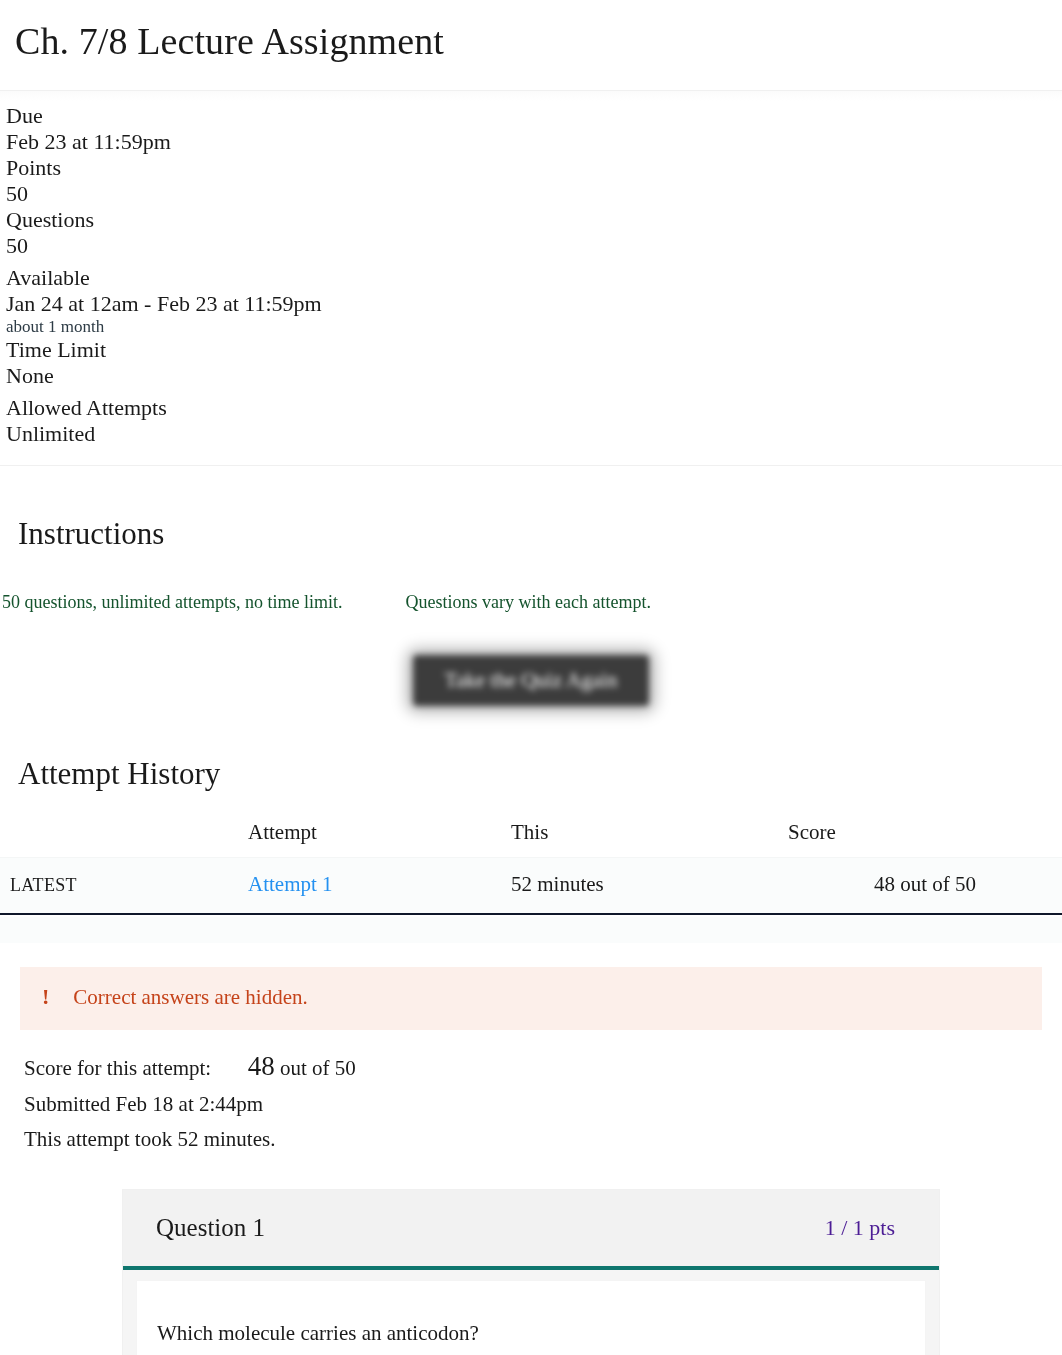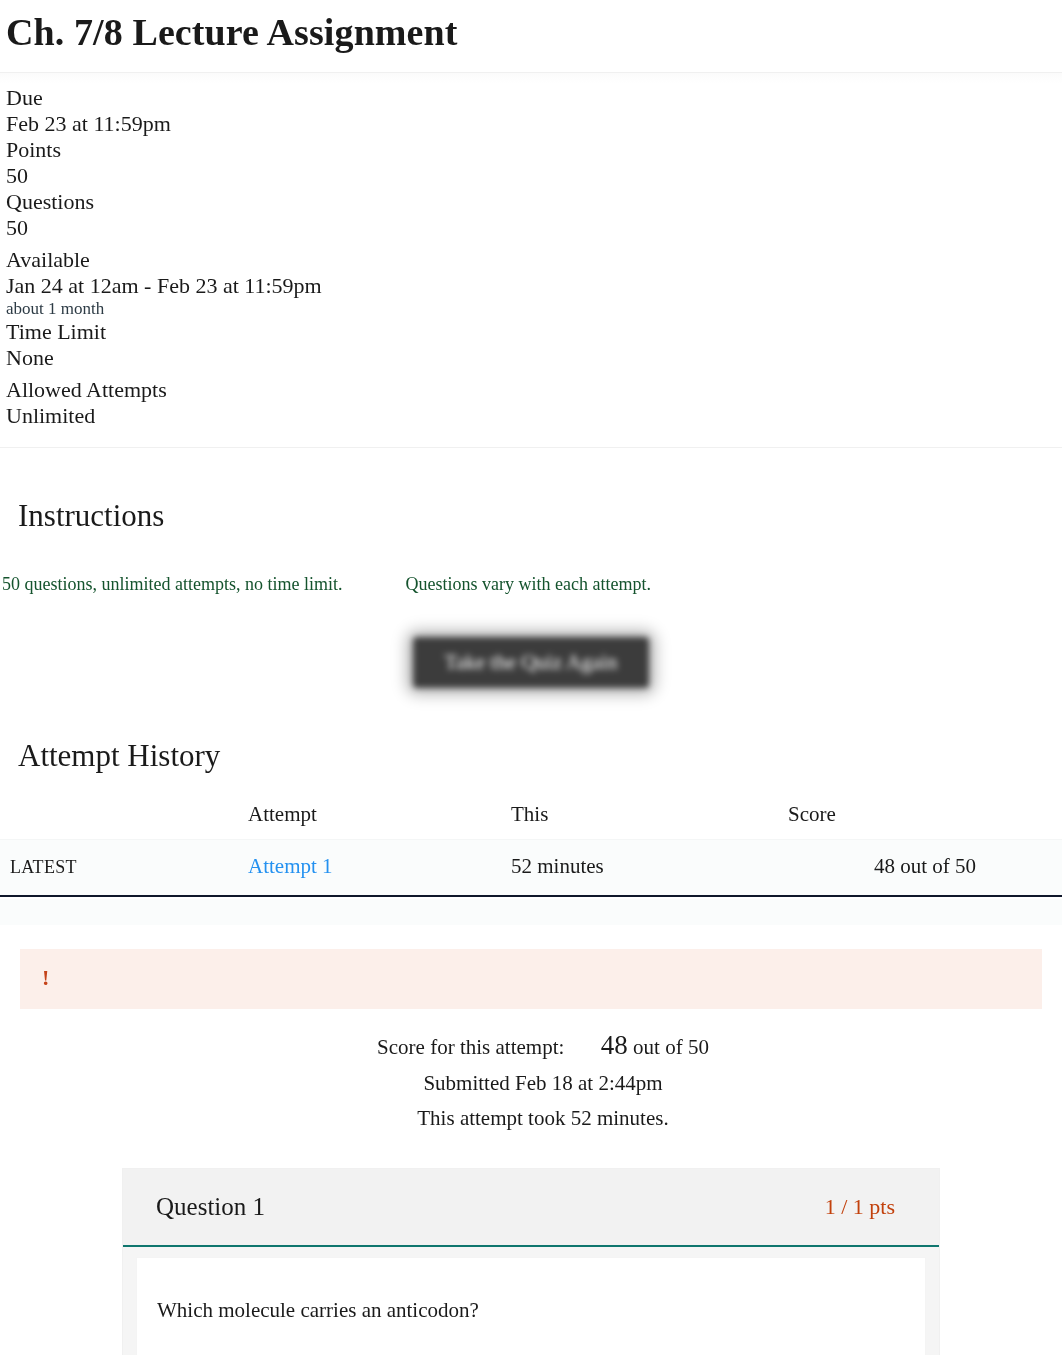--- a/index.html
+++ b/index.html
@@ -13,23 +13,23 @@
     overflow: hidden;
     font-family: "Liberation Serif", "DejaVu Serif", serif;
     color: #2d3b45;
     position: relative;
   }
 
   
   .quiz-title {
     font-size: 38px;
     line-height: 1.1;
-    font-weight: 700;
-    color: #1a1a1a;
-    margin: 4px;
+    font-weight: 400;
+    color: #1a1a1a;
+    margin: 13px;
     padding: 8px 0 14px 2px;
     letter-spacing: 0.1px;
   }
 
   
   .info-band {
     border-top: 1px solid #f0f0f0;
     border-bottom: 1px solid #f0f0f0;
     background: linear-gradient(to bottom, #fbfbfb 0px, #ffffff 10px, #ffffff 100%);
     padding: 10px 0 14px 0;
@@ -153,50 +153,49 @@
   }
 
   
   .summary {
     padding: 16px 0 0 24px;
   }
   .summary-line {
     font-size: 21px;
     color: #1a1a1a;
     padding: 5px 0;
-    text-align: center;
   }
   .score-gap { display: inline-block; width: 26px; }
   .score-big {
     font-size: 27px;
     color: #1a1a1a;
   }
 
   
   .question-outer {
     margin: 32px 0 0 122px;
     width: 816px;
     background: #f5f5f5;
     border: 1px solid #f0f0f0;
   }
   .question-header {
     display: flex;
     align-items: center;
     justify-content: space-between;
     background: #f2f2f2;
     padding: 24px 44px 24px 33px;
-    border-bottom: 2px solid #0f766e;
+    border-bottom: 4px solid #0f766e;
   }
   .question-name {
     font-size: 25px;
     color: #1a1a1a;
   }
   .question-pts {
     font-size: 22px;
-    color: #c2410c;
+    color: #4c1d95;
   }
   .question-body {
     background: #ffffff;
     margin: 10px 13px 0 13px;
     padding: 26px 0 0 0;
     min-height: 320px;
     border: 1px solid #f4f4f4;
     border-bottom: none;
   }
   .question-text {
@@ -295,20 +294,21 @@
       </td>
       <td class="col-time">52 minutes</td>
       <td class="col-score">48 out of 50</td>
     </tr>
   </tbody>
 </table>
 <div class="table-footer-band"></div>
 
 <div class="warning-box">
   <span class="warning-icon">!</span>
+  <span class="warning-text">Correct answers are hidden.</span>
 </div>
 
 <div class="summary">
   <div class="summary-line">
     <span>Score for this attempt:</span>
     <span class="score-gap"></span>
     <span class="score-big">48</span>
     <span>out of 50</span>
   </div>
   <div class="summary-line">Submitted Feb 18 at 2:44pm</div>

